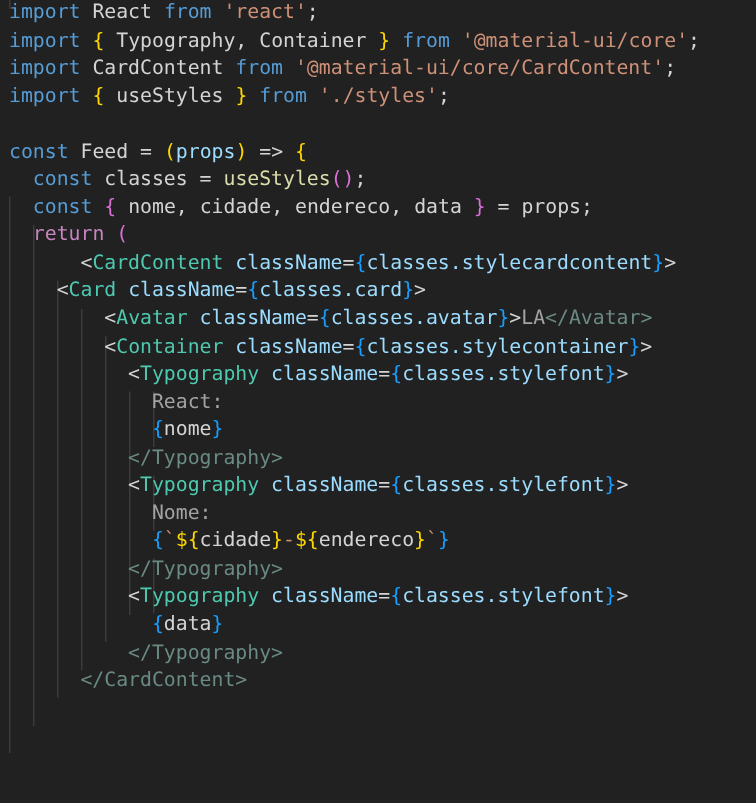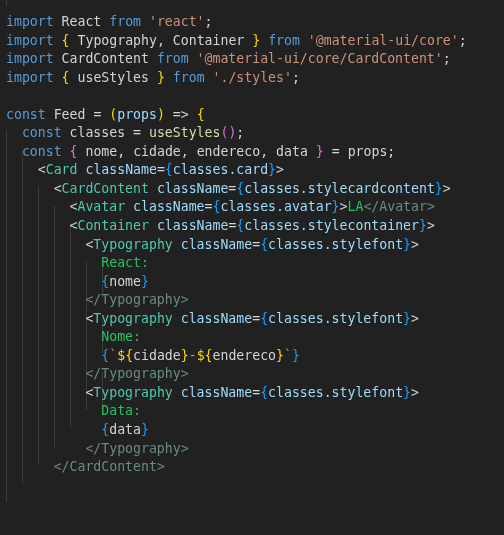--- a/index.html
+++ b/index.html
@@ -11,21 +11,21 @@
     width: 504px;
     height: 535px;
     overflow: hidden;
     font-family: "DejaVu Sans Mono", "Liberation Mono", monospace;
   }
   #editor {
     position: relative;
     width: 504px;
     height: 535px;
     background: #212121;
-    padding-top: 13px;
+    padding-top: 0;
     box-sizing: border-box;
   }
   .code-area {
     position: relative;
     z-index: 2;
   }
   .line {
     height: 18.55px;
     line-height: 18.55px;
     font-size: 13.2px;
@@ -56,21 +56,21 @@
   .str     { color: #ce9178; }  
   .tag     { color: #4ec9b0; }  
   .tagc    { color: #6a8a84; }  
   .attr    { color: #9cdcfe; }  
   .prop    { color: #9cdcfe; }
   .fn      { color: #dcdcaa; }  
   .punct   { color: #d4d4d4; }
   .br1     { color: #ffd700; }  
   .br2     { color: #da70d6; }  
   .br3     { color: #179fff; }  
-  .jsxtext { color: #22c55e; }
+  .jsxtext { color: #a3a3a3; }
   .blank   { height: 18.55px; }
 </style>
 </head>
 <body>
 
 <div id="editor">
 
   <div class="guides">
     <div class="guide" style="left:6px;  top:0px;   height:6px;"></div>
     <div class="guide" style="left:6px;  top:131px; height:371px;"></div>
@@ -97,24 +97,25 @@
     <div class="line"><span class="kw">import</span> <span class="br1">{</span> <span class="id">useStyles</span> <span class="br1">}</span> <span class="kw">from</span> <span class="str">'./styles'</span><span class="punct">;</span></div>
 
     <div class="line blank"></div>
 
     <div class="line"><span class="kw">const</span> <span class="id">Feed</span> <span class="punct">=</span> <span class="br1">(</span><span class="attr">props</span><span class="br1">)</span> <span class="punct">=&gt;</span> <span class="br1">{</span></div>
 
     <div class="line">  <span class="kw">const</span> <span class="id">classes</span> <span class="punct">=</span> <span class="fn">useStyles</span><span class="br2">()</span><span class="punct">;</span></div>
 
     <div class="line">  <span class="kw">const</span> <span class="br2">{</span> <span class="id">nome</span><span class="punct">,</span> <span class="id">cidade</span><span class="punct">,</span> <span class="id">endereco</span><span class="punct">,</span> <span class="id">data</span> <span class="br2">}</span> <span class="punct">=</span> <span class="id">props</span><span class="punct">;</span></div>
 
+    <div class="line">  <span class="ctl">return</span> <span class="br2">(</span></div>
+
+    <div class="line">      <span class="punct">&lt;</span><span class="tag">CardContent</span> <span class="attr">className</span><span class="punct">=</span><span class="br3">{</span><span class="attr">classes</span><span class="prop">.stylecardcontent</span><span class="br3">}</span><span class="punct">&gt;</span></div>
 
     <div class="line">    <span class="punct">&lt;</span><span class="tag">Card</span> <span class="attr">className</span><span class="punct">=</span><span class="br3">{</span><span class="attr">classes</span><span class="prop">.card</span><span class="br3">}</span><span class="punct">&gt;</span></div>
-
-    <div class="line">      <span class="punct">&lt;</span><span class="tag">CardContent</span> <span class="attr">className</span><span class="punct">=</span><span class="br3">{</span><span class="attr">classes</span><span class="prop">.stylecardcontent</span><span class="br3">}</span><span class="punct">&gt;</span></div>
 
     <div class="line">        <span class="punct">&lt;</span><span class="tag">Avatar</span> <span class="attr">className</span><span class="punct">=</span><span class="br3">{</span><span class="attr">classes</span><span class="prop">.avatar</span><span class="br3">}</span><span class="punct">&gt;</span><span class="jsxtext">LA</span><span class="tagc">&lt;/</span><span class="tagc">Avatar</span><span class="tagc">&gt;</span></div>
 
     <div class="line">        <span class="punct">&lt;</span><span class="tag">Container</span> <span class="attr">className</span><span class="punct">=</span><span class="br3">{</span><span class="attr">classes</span><span class="prop">.stylecontainer</span><span class="br3">}</span><span class="punct">&gt;</span></div>
 
     <div class="line">          <span class="punct">&lt;</span><span class="tag">Typography</span> <span class="attr">className</span><span class="punct">=</span><span class="br3">{</span><span class="attr">classes</span><span class="prop">.stylefont</span><span class="br3">}</span><span class="punct">&gt;</span></div>
 
     <div class="line">            <span class="jsxtext">React:</span></div>
 
     <div class="line">            <span class="br3">{</span><span class="id">nome</span><span class="br3">}</span></div>
@@ -124,21 +125,20 @@
     <div class="line">          <span class="punct">&lt;</span><span class="tag">Typography</span> <span class="attr">className</span><span class="punct">=</span><span class="br3">{</span><span class="attr">classes</span><span class="prop">.stylefont</span><span class="br3">}</span><span class="punct">&gt;</span></div>
 
     <div class="line">            <span class="jsxtext">Nome:</span></div>
 
     <div class="line">            <span class="br3">{</span><span class="str">`</span><span class="br1">${</span><span class="id">cidade</span><span class="br1">}</span><span class="str">-</span><span class="br1">${</span><span class="id">endereco</span><span class="br1">}</span><span class="str">`</span><span class="br3">}</span></div>
 
     <div class="line">          <span class="tagc">&lt;/</span><span class="tagc">Typography</span><span class="tagc">&gt;</span></div>
 
     <div class="line">          <span class="punct">&lt;</span><span class="tag">Typography</span> <span class="attr">className</span><span class="punct">=</span><span class="br3">{</span><span class="attr">classes</span><span class="prop">.stylefont</span><span class="br3">}</span><span class="punct">&gt;</span></div>
 
-    <div class="line">            <span class="jsxtext">Data:</span></div>
 
     <div class="line">            <span class="br3">{</span><span class="id">data</span><span class="br3">}</span></div>
 
     <div class="line">          <span class="tagc">&lt;/</span><span class="tagc">Typography</span><span class="tagc">&gt;</span></div>
 
 
     <div class="line">      <span class="tagc">&lt;/</span><span class="tagc">CardContent</span><span class="tagc">&gt;</span></div>
 
   </div>
 </div>

